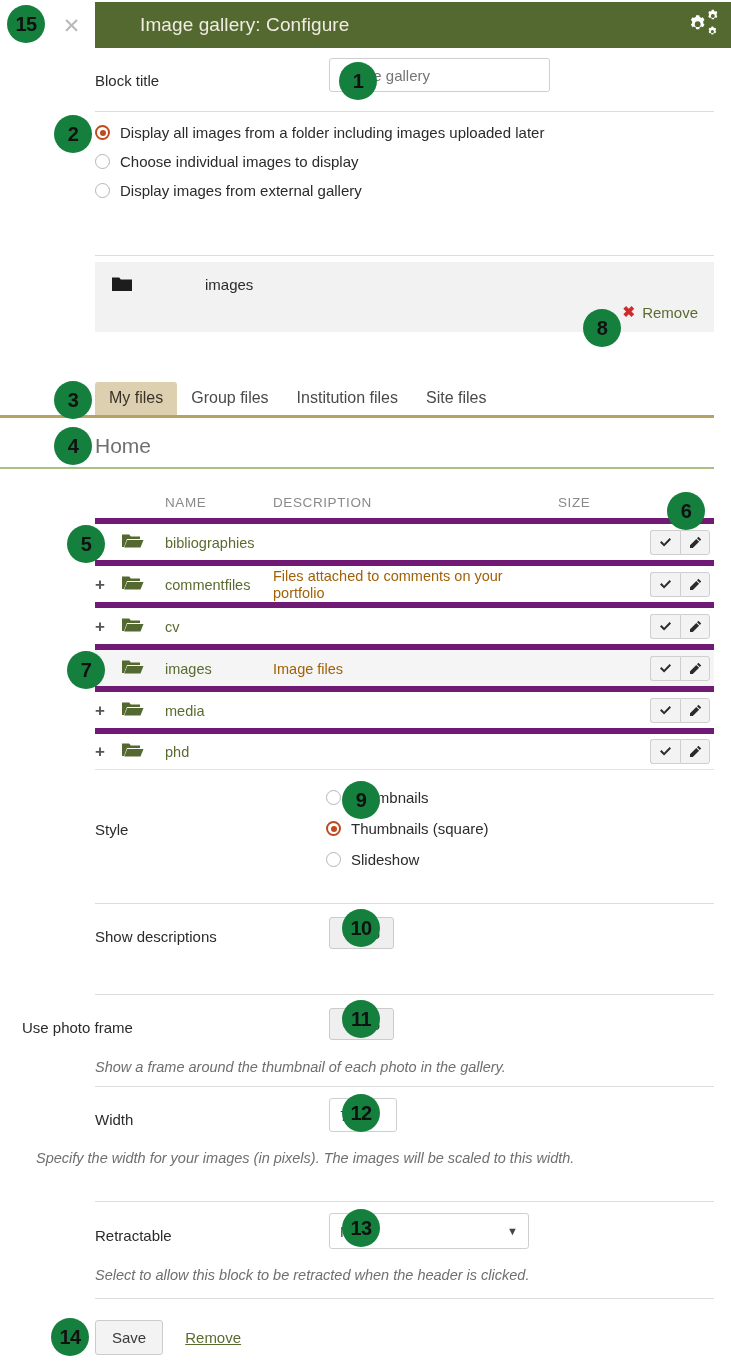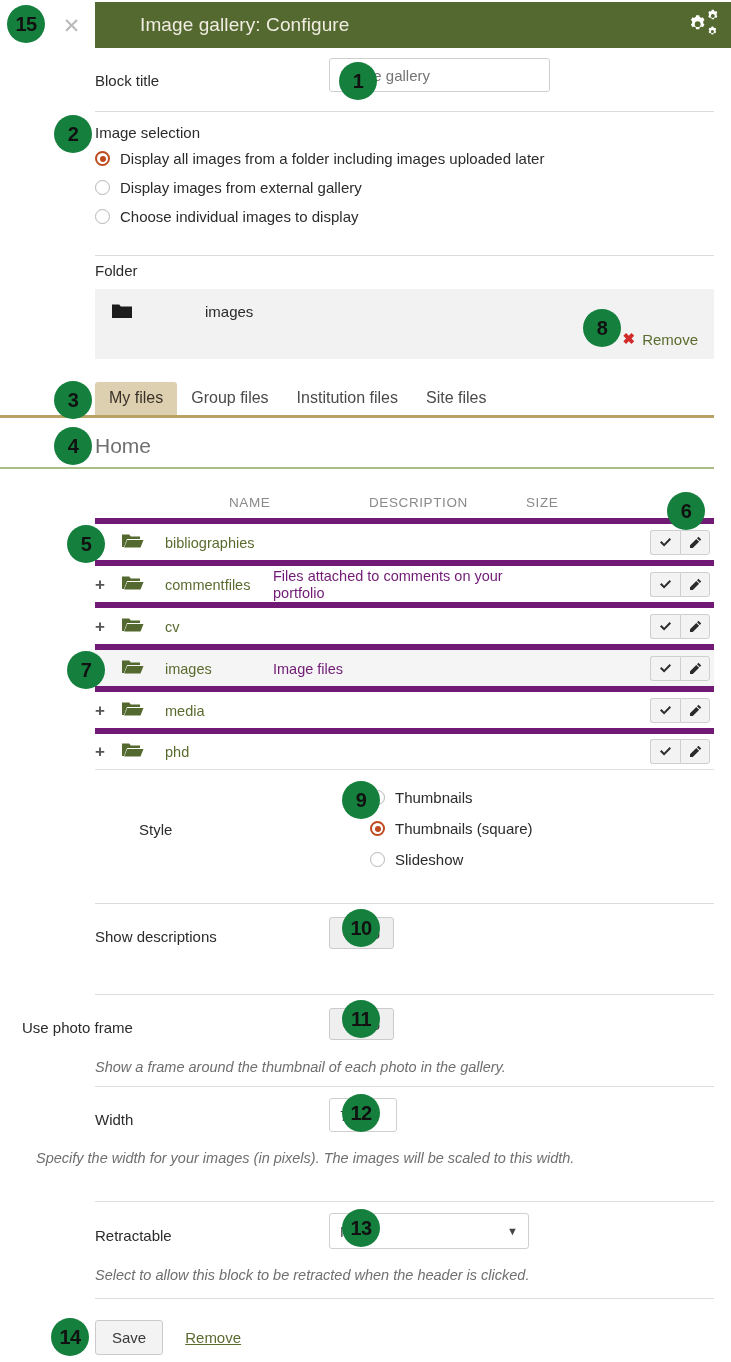--- a/index.html
+++ b/index.html
@@ -175,39 +175,39 @@
   .crumbbar {
     padding-left: 95px;
     padding-top: 10px; padding-bottom: 9px;
     margin-right: 17px;
     border-bottom: 2px solid #a9bf86;
   }
   .crumb { font-size: 21px; color: #6f6f6f; }
 
   
   .ftable { padding-left: 95px; padding-right: 17px; }
-  .fhead { display: flex; height: 32px; align-items: center; gap: 32px; }
+  .fhead { display: flex; height: 32px; align-items: center; }
   .fhead div { font-size: 13.5px; color: #8a8a8a; letter-spacing: .6px; }
   .c-exp { width: 27px; flex: 0 0 auto; }
   .c-ico { width: 43px; flex: 0 0 auto; }
   .c-name { width: 108px; flex: 0 0 auto; }
   .c-desc { flex: 1 1 auto; }
   .c-size { width: 92px; flex: 0 0 auto; }
   .c-act  { width: 64px; flex: 0 0 auto; }
 
   .frow {
     display: flex; align-items: center;
     height: 42px;
     border-top: 6px solid #701a75;
   }
   .frow.hl { background: #f5f5f5; }
   .frow:last-child { border-bottom: 1px solid #e2e2e2; }
   .plus { color: #555; font-size: 17px; font-weight: bold; line-height: 1; cursor: pointer; }
   .fname { font-size: 14.5px; color: #5a6b2f; cursor: pointer; }
-  .fdesc { font-size: 14.5px; color: #701a75; }
+  .fdesc { font-size: 14.5px; color: #a16207; }
   .actbtns { display: flex; }
   .actbtn {
     width: 30px; height: 25px;
     border: 1px solid #cfcfcf;
     background: #f3f3f3;
     display: flex; align-items: center; justify-content: center;
     cursor: pointer;
   }
   .actbtn.left { border-radius: 3px 0 0 3px; border-right: none; }
   .actbtn.right { border-radius: 0 3px 3px 0; }
@@ -268,40 +268,38 @@
   <div style="position:absolute; left:0; top:58px; width:731px;">
     <div class="row">
       <div class="lbl" style="padding-top:11px;">Block title</div>
       <input class="txtinput" style="width: 221px;" placeholder="Image gallery">
     </div>
   </div>
   <div class="hr" style="position:absolute; left:95px; top:111px; width:619px;"></div>
 
   <div style="position:absolute; left:0; top:124px; width:731px;">
     <div style="padding-left:95px;">
-      <div style="font-size:15px; margin-bottom:9px;">Image selection</div>
 
       <div class="radio-line">
         <span class="radio on"></span>
         <span class="radio-label">Display all images from a folder including images uploaded later</span>
       </div>
       <div class="radio-line">
         <span class="radio"></span>
-        <span class="radio-label">Display images from external gallery</span>
+        <span class="radio-label">Choose individual images to display</span>
       </div>
       <div class="radio-line">
         <span class="radio"></span>
-        <span class="radio-label">Choose individual images to display</span>
+        <span class="radio-label">Display images from external gallery</span>
       </div>
     </div>
   </div>
   <div class="hr" style="position:absolute; left:95px; top:255px; width:619px;"></div>
 
   <div style="position:absolute; left:95px; top:262px; width:619px;">
-    <div style="font-size:15px; margin-bottom:10px;">Folder</div>
     <div class="folderpanel">
       <span class="fp-folder-icon">
         <svg width="20" height="16" viewBox="0 0 20 16" aria-hidden="true">
           <path fill="#1d1d1d" d="M0 1.5h7.2l1.6 2H20V15H0z"></path>
         </svg>
       </span>
       <span class="fp-name">images</span>
       <span class="fp-remove">
         <span class="xm">✖</span>
         <span>Remove</span>
@@ -496,21 +494,21 @@
               </div>
         </div>
           </div>
       </div>
 
     </div>
   </div>
 
   <div style="position:absolute; left:0; top:789px; width:731px;">
     <div class="row">
-      <div class="lbl" style="padding-top:2px;margin-left:44px;">Style</div>
+      <div class="lbl" style="padding-top:2px;">Style</div>
       <div style="margin-left:-3px;">
         <div class="radio-line" style="margin-bottom:14px;">
           <span class="radio"></span>
           <span class="radio-label">Thumbnails</span>
         </div>
         <div class="radio-line" style="margin-bottom:14px;">
           <span class="radio on"></span>
           <span class="radio-label">Thumbnails (square)</span>
         </div>
         <div class="radio-line" style="margin-bottom:0;">

